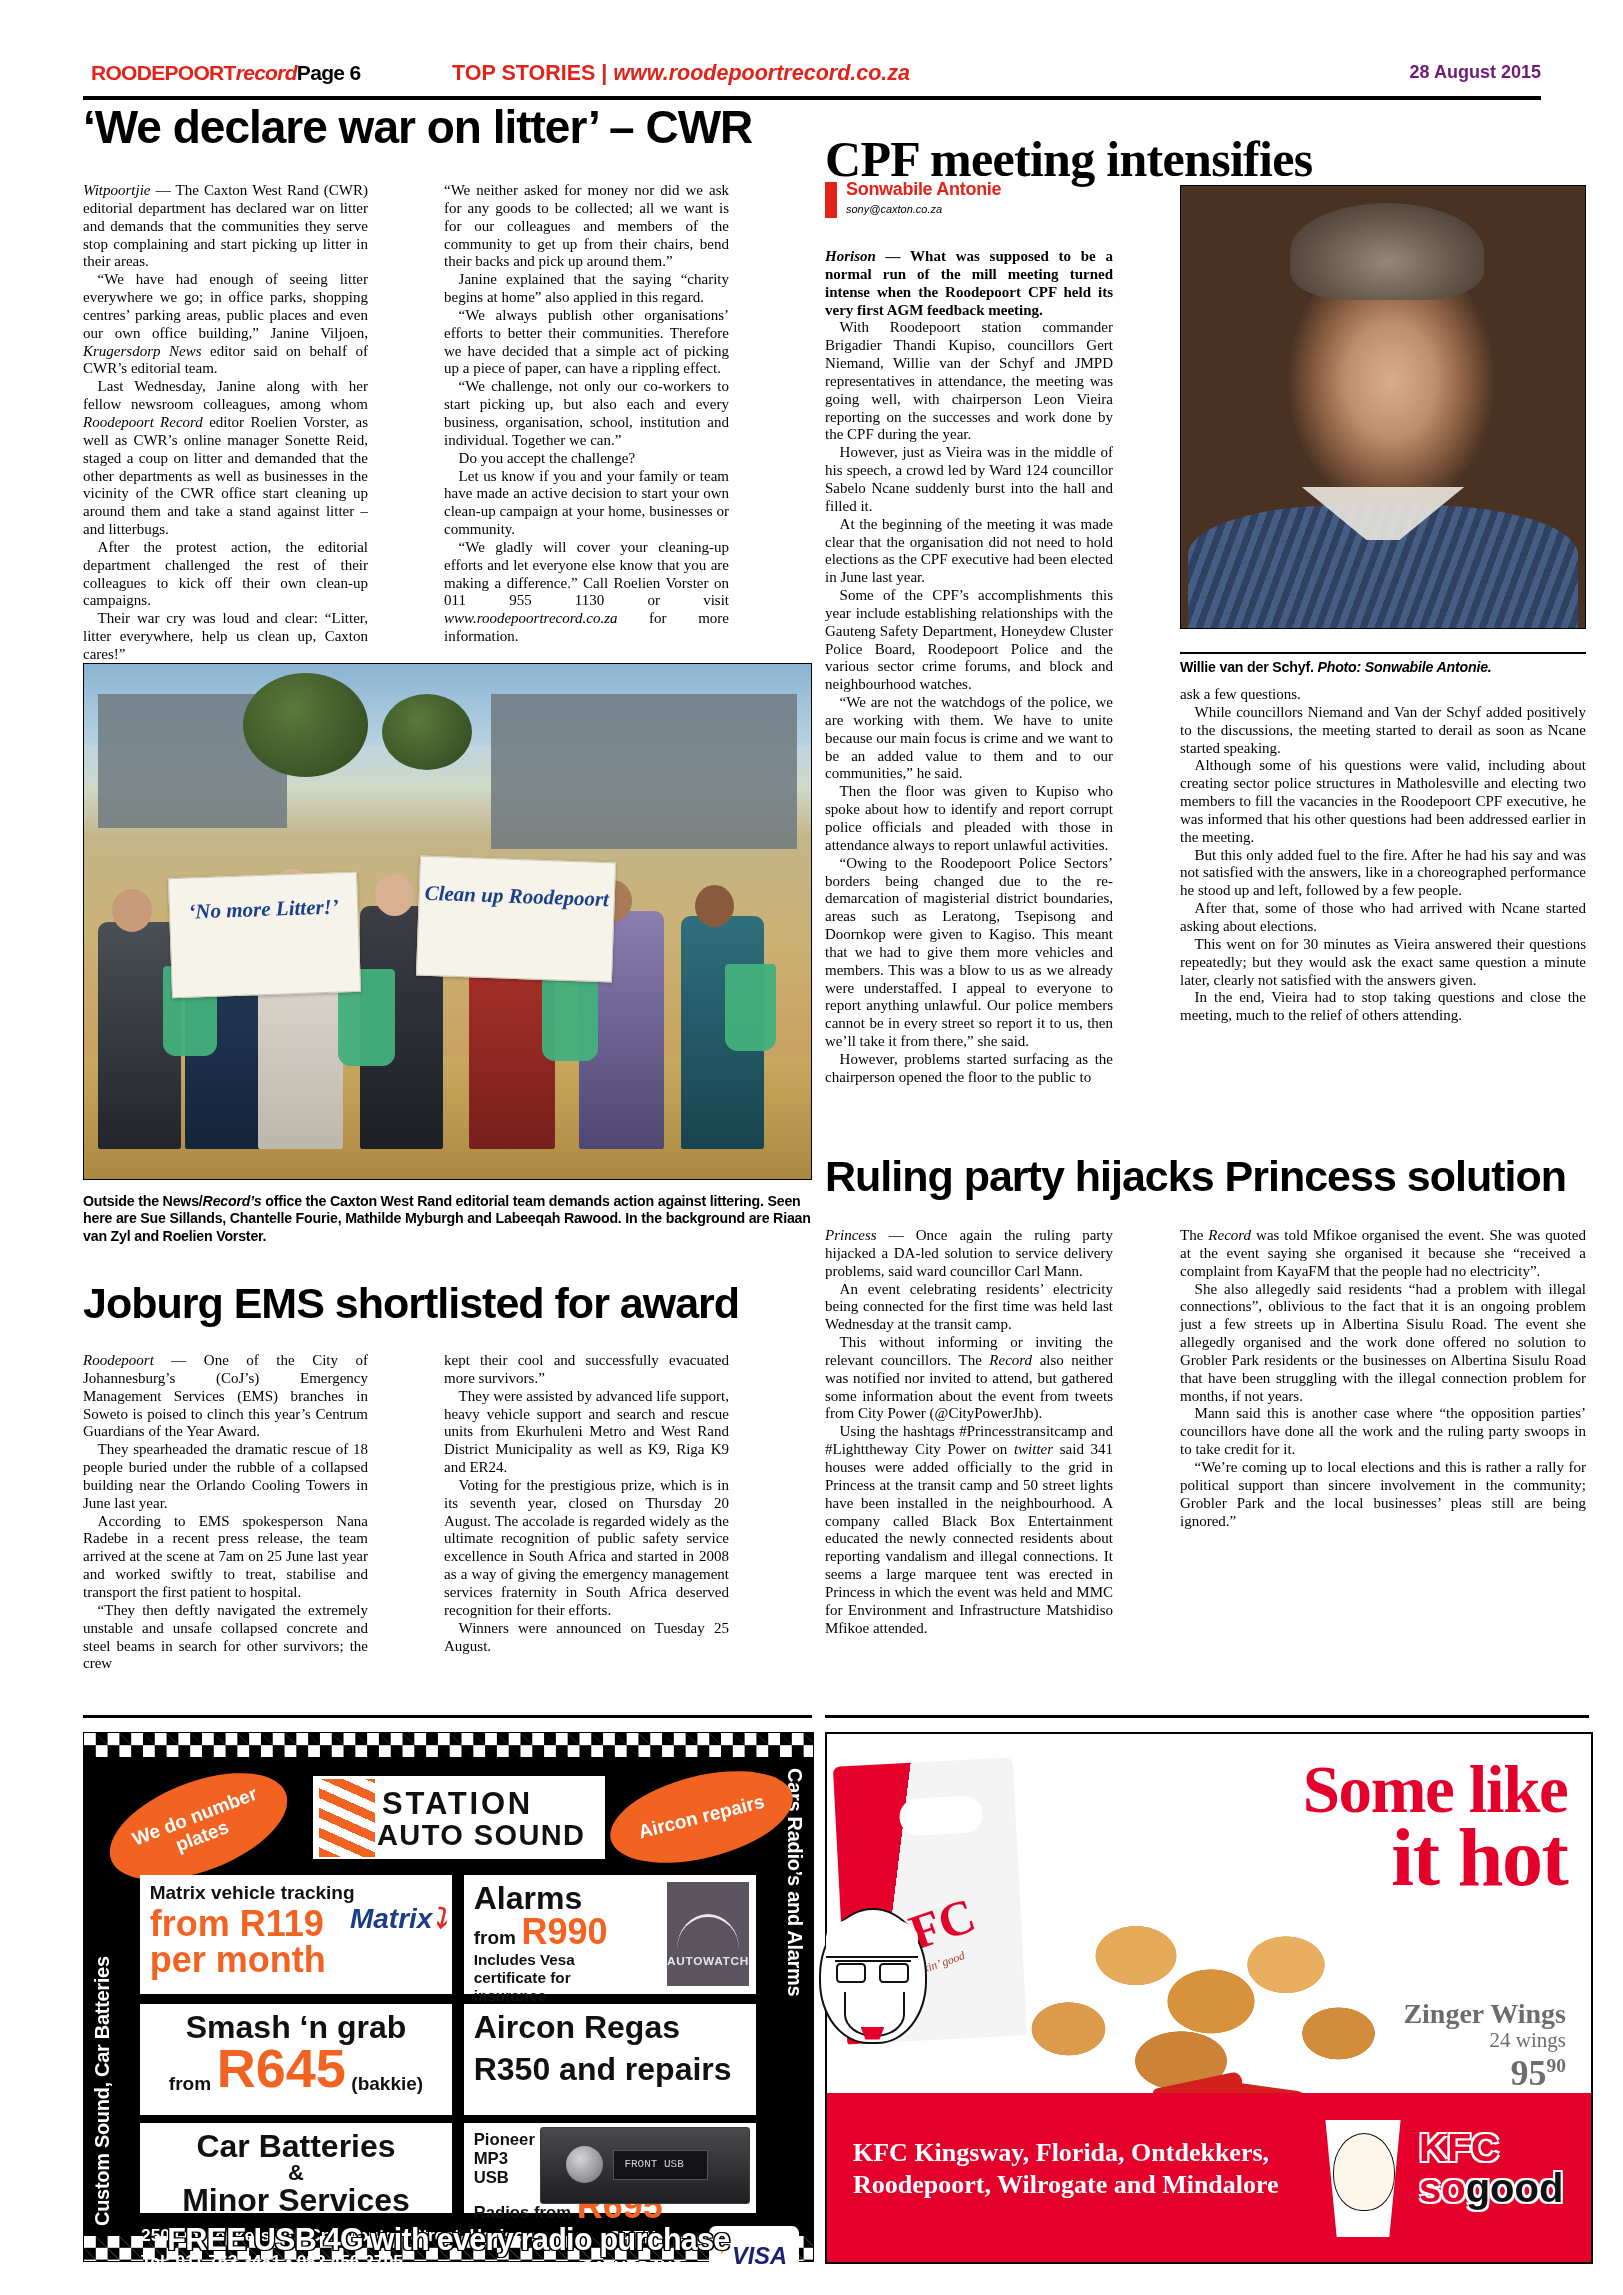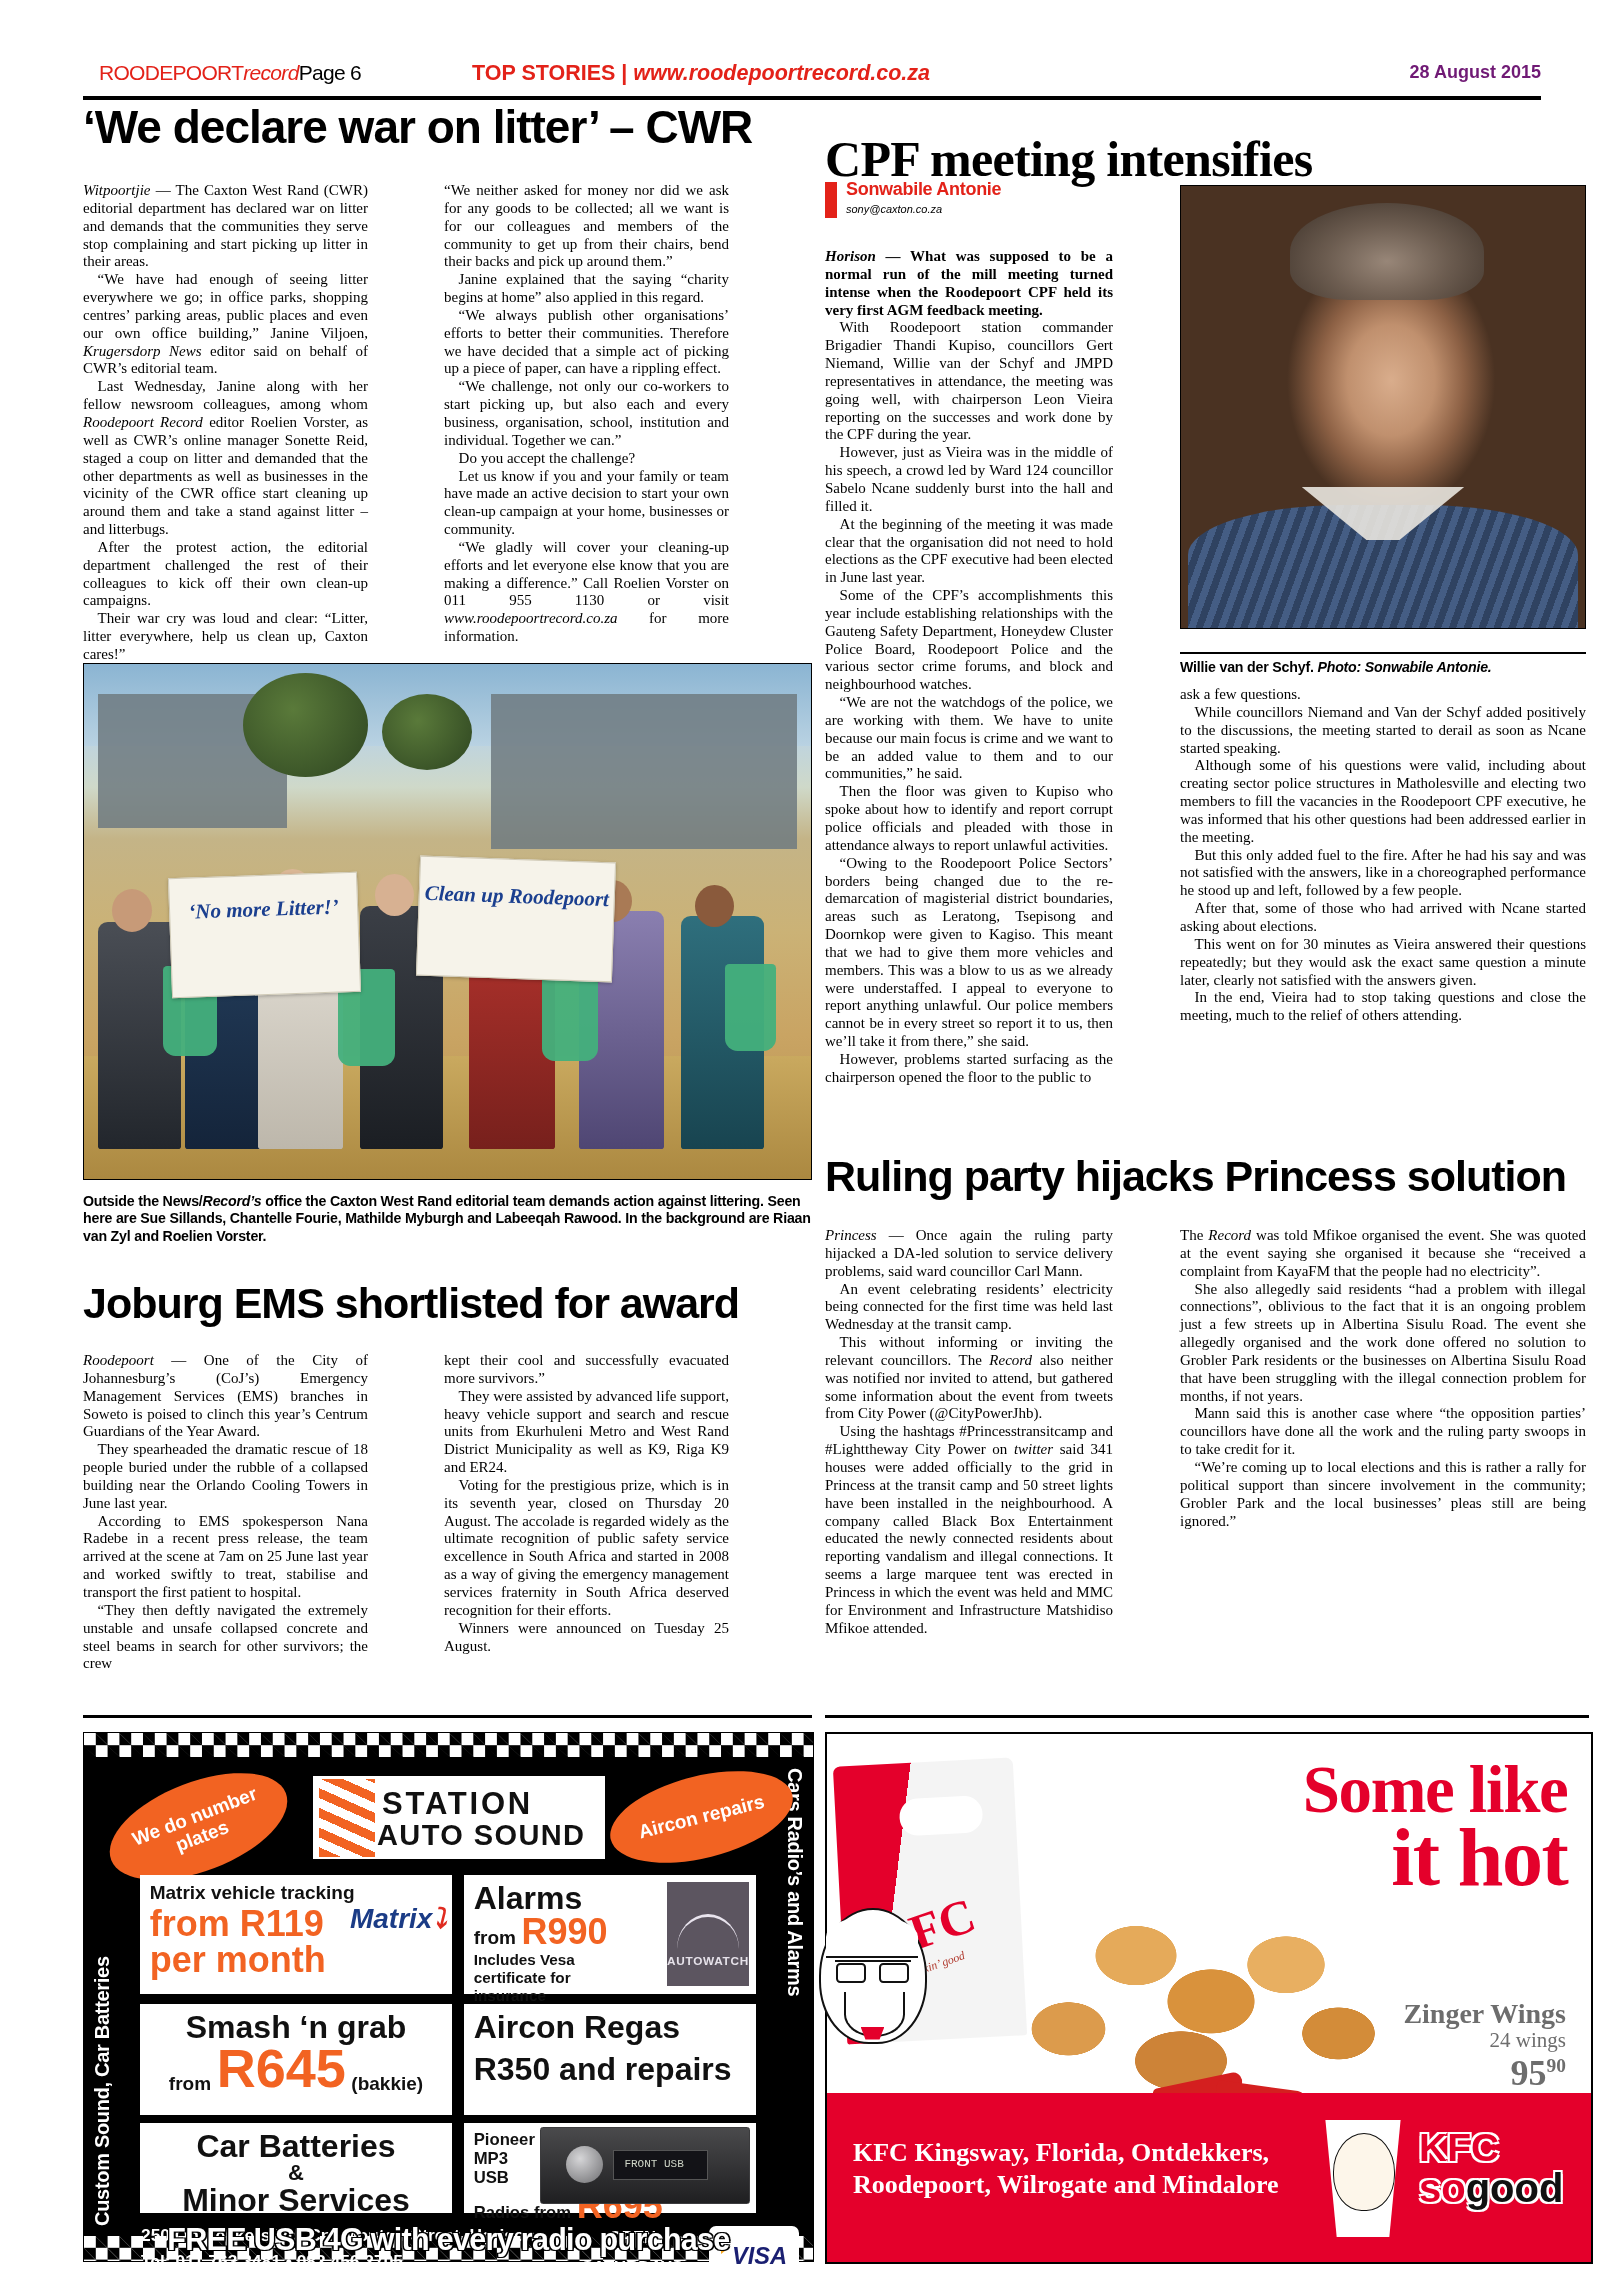--- a/index.html
+++ b/index.html
@@ -1,25 +1,25 @@
 <!DOCTYPE html>
 <html style="font-size:11px"><head>
 <meta charset="utf-8">
 <style>
   html,body{margin:0;padding:0;background:#ffffff;}
   body{width:1624px;height:2295px;position:relative;font-family:"Liberation Serif",serif;color:#000;}
   .page{position:absolute;left:0;top:0;width:1624px;height:2295px;background:#fff;}
 
   
   .masthead{position:absolute;left:83px;top:61px;width:1458px;height:32px;}
-  .mh-left{position:absolute;left:16px;top:0;font-family:"Liberation Sans",sans-serif;font-weight:normal;font-size:21px;letter-spacing:-0.7px;white-space:nowrap;}
+  .mh-left{position:absolute;left:8px;top:0;font-family:"Liberation Sans",sans-serif;font-weight:bold;font-size:21px;letter-spacing:-0.7px;white-space:nowrap;}
   .mh-left .red{color:#e32219;}
   .mh-left .ital{color:#e32219;font-style:italic;}
   .mh-left .blk{color:#000;}
-  .mh-center{position:absolute;left:389px;top:0;font-family:"Liberation Sans",sans-serif;font-weight:bold;font-size:21.5px;color:#e32219;white-space:nowrap;}
+  .mh-center{position:absolute;left:369px;top:0;font-family:"Liberation Sans",sans-serif;font-weight:bold;font-size:21.5px;color:#e32219;white-space:nowrap;}
   .mh-center .site{font-style:italic;}
   .mh-right{position:absolute;right:0;top:1.4px;font-family:"Liberation Sans",sans-serif;font-weight:bold;font-size:18px;color:#701a75;white-space:nowrap;}
   .mh-rule{position:absolute;left:83px;top:96px;width:1458px;height:3.5px;background:#000;}
 
   
   .lead-head{position:absolute;font-family:"Liberation Sans",sans-serif;font-weight:bold;color:#000;
               line-height:0.95;letter-spacing:-1px;}
   .hl-litter{left:83px;top:106px;width:729px;font-size:46px;}
   .hl-cpf{left:825px;top:104px;width:764px;font-size:50px;font-family:"Liberation Serif",serif;letter-spacing:-0.7px;margin-top:32px;}
   .hl-ems{left:83px;top:1283px;width:729px;font-size:43px;}

